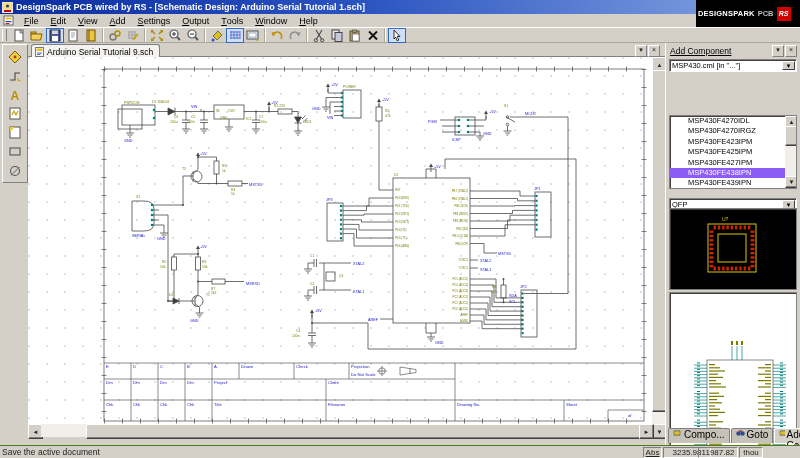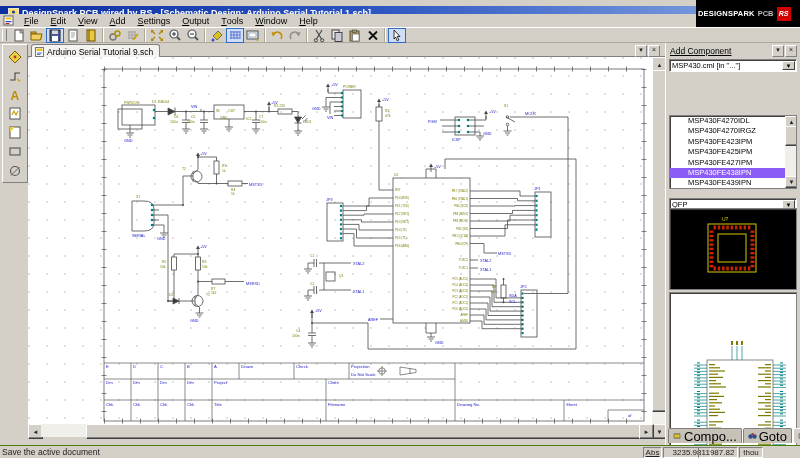--- a/index.html
+++ b/index.html
@@ -1,21 +1,21 @@
 <!DOCTYPE html>
 <html><head>
 <meta charset="utf-8">
 <style>
   html,body{margin:0;padding:0;background:#777;}
   #root{position:relative;width:800px;height:458px;background:#d4d0c8;overflow:hidden;
         font-family:"Liberation Sans",sans-serif;font-size:11px;color:#000;}
   
-  #titlebar{position:absolute;left:0;top:6px;width:800px;height:14px;
+  #titlebar{position:absolute;left:0;top:0;width:800px;height:14px;
     background:linear-gradient(90deg,#0c2ea0 0%,#2a53c0 45%,#8aa9e4 100%);
-    display:flex;align-items:center;gap:3px;padding-left:8px;box-sizing:border-box;}
+    display:flex;align-items:center;gap:3px;padding-left:2px;box-sizing:border-box;}
   #titlebar .ttext{color:#fff;font-size:9px;font-weight:bold;white-space:nowrap;}
   #brandbox{position:absolute;right:0;top:0;width:104px;height:27px;background:#000;
     display:flex;align-items:center;gap:3px;padding:0 2px;box-sizing:border-box;z-index:30;}
   #brandbox .bn{color:#fff;font-size:7.5px;font-weight:bold;letter-spacing:.2px;}
   #brandbox .bp{color:#bbb;font-size:7.5px;font-weight:bold;}
   #brandbox .rs{background:#d00000;color:#fff;font-size:7px;font-weight:bold;font-style:italic;
     width:14px;height:14px;display:flex;align-items:center;justify-content:center;}
   
   #menubar{position:absolute;left:0;top:14px;width:800px;height:13px;background:#d4d0c8;
     display:flex;align-items:center;gap:0;font-size:9px;}
@@ -62,22 +62,22 @@
      font-size:6px;display:flex;align-items:center;justify-content:center;}
   #rp-list{position:absolute;left:3px;top:72px;width:128px;height:74px;background:#fff;
      border:1px solid #808080;box-shadow:inset 1px 1px 0 #404040;box-sizing:border-box;overflow:hidden;}
   #rp-list .lrow{height:10.4px;font-size:7.5px;white-space:nowrap;padding-left:18px;line-height:10.4px;}
   #rp-list .lrow.sel{background:#8b5cf6;color:#fff;}
   #rp-lsb{position:absolute;right:0;top:0;bottom:0;width:11px;background:#f1efe9;}
   .pane{position:absolute;left:3px;width:128px;border:1px solid #808080;
      box-shadow:inset 1px 1px 0 #404040;box-sizing:border-box;}
   #rp-tabs{position:absolute;left:2px;bottom:2px;height:15px;display:flex;gap:1px;}
   .ptab{height:14px;background:#c6c2b8;border:1px solid #808080;border-bottom:none;
-     border-top-left-radius:2px;border-top-right-radius:2px;display:flex;align-items:center;gap:2px;
-     font-size:13px;padding:0 4px;}
+     border-top-left-radius:2px;border-top-right-radius:2px;display:flex;gap:2px;
+     font-size:10px;padding:0 4px;}
   .ptab.act{background:#d4d0c8;border-color:#fff #808080 transparent #fff;}
   
   #statusbar{position:absolute;left:0;top:445px;width:800px;height:13px;background:#d4d0c8;
      border-top:1px solid #4d7c0f;box-sizing:border-box;font-size:8.5px;color:#222;}
   #status-msg{position:absolute;left:2px;top:1px;}
   .scell{position:absolute;top:0.5px;height:11px;border:1px solid #808080;border-bottom-color:#fff;
      border-right-color:#fff;font-size:8px;display:flex;align-items:center;justify-content:center;box-sizing:border-box;}
   svg text{font-family:"Liberation Sans",sans-serif;}
 </style>
 </head>

